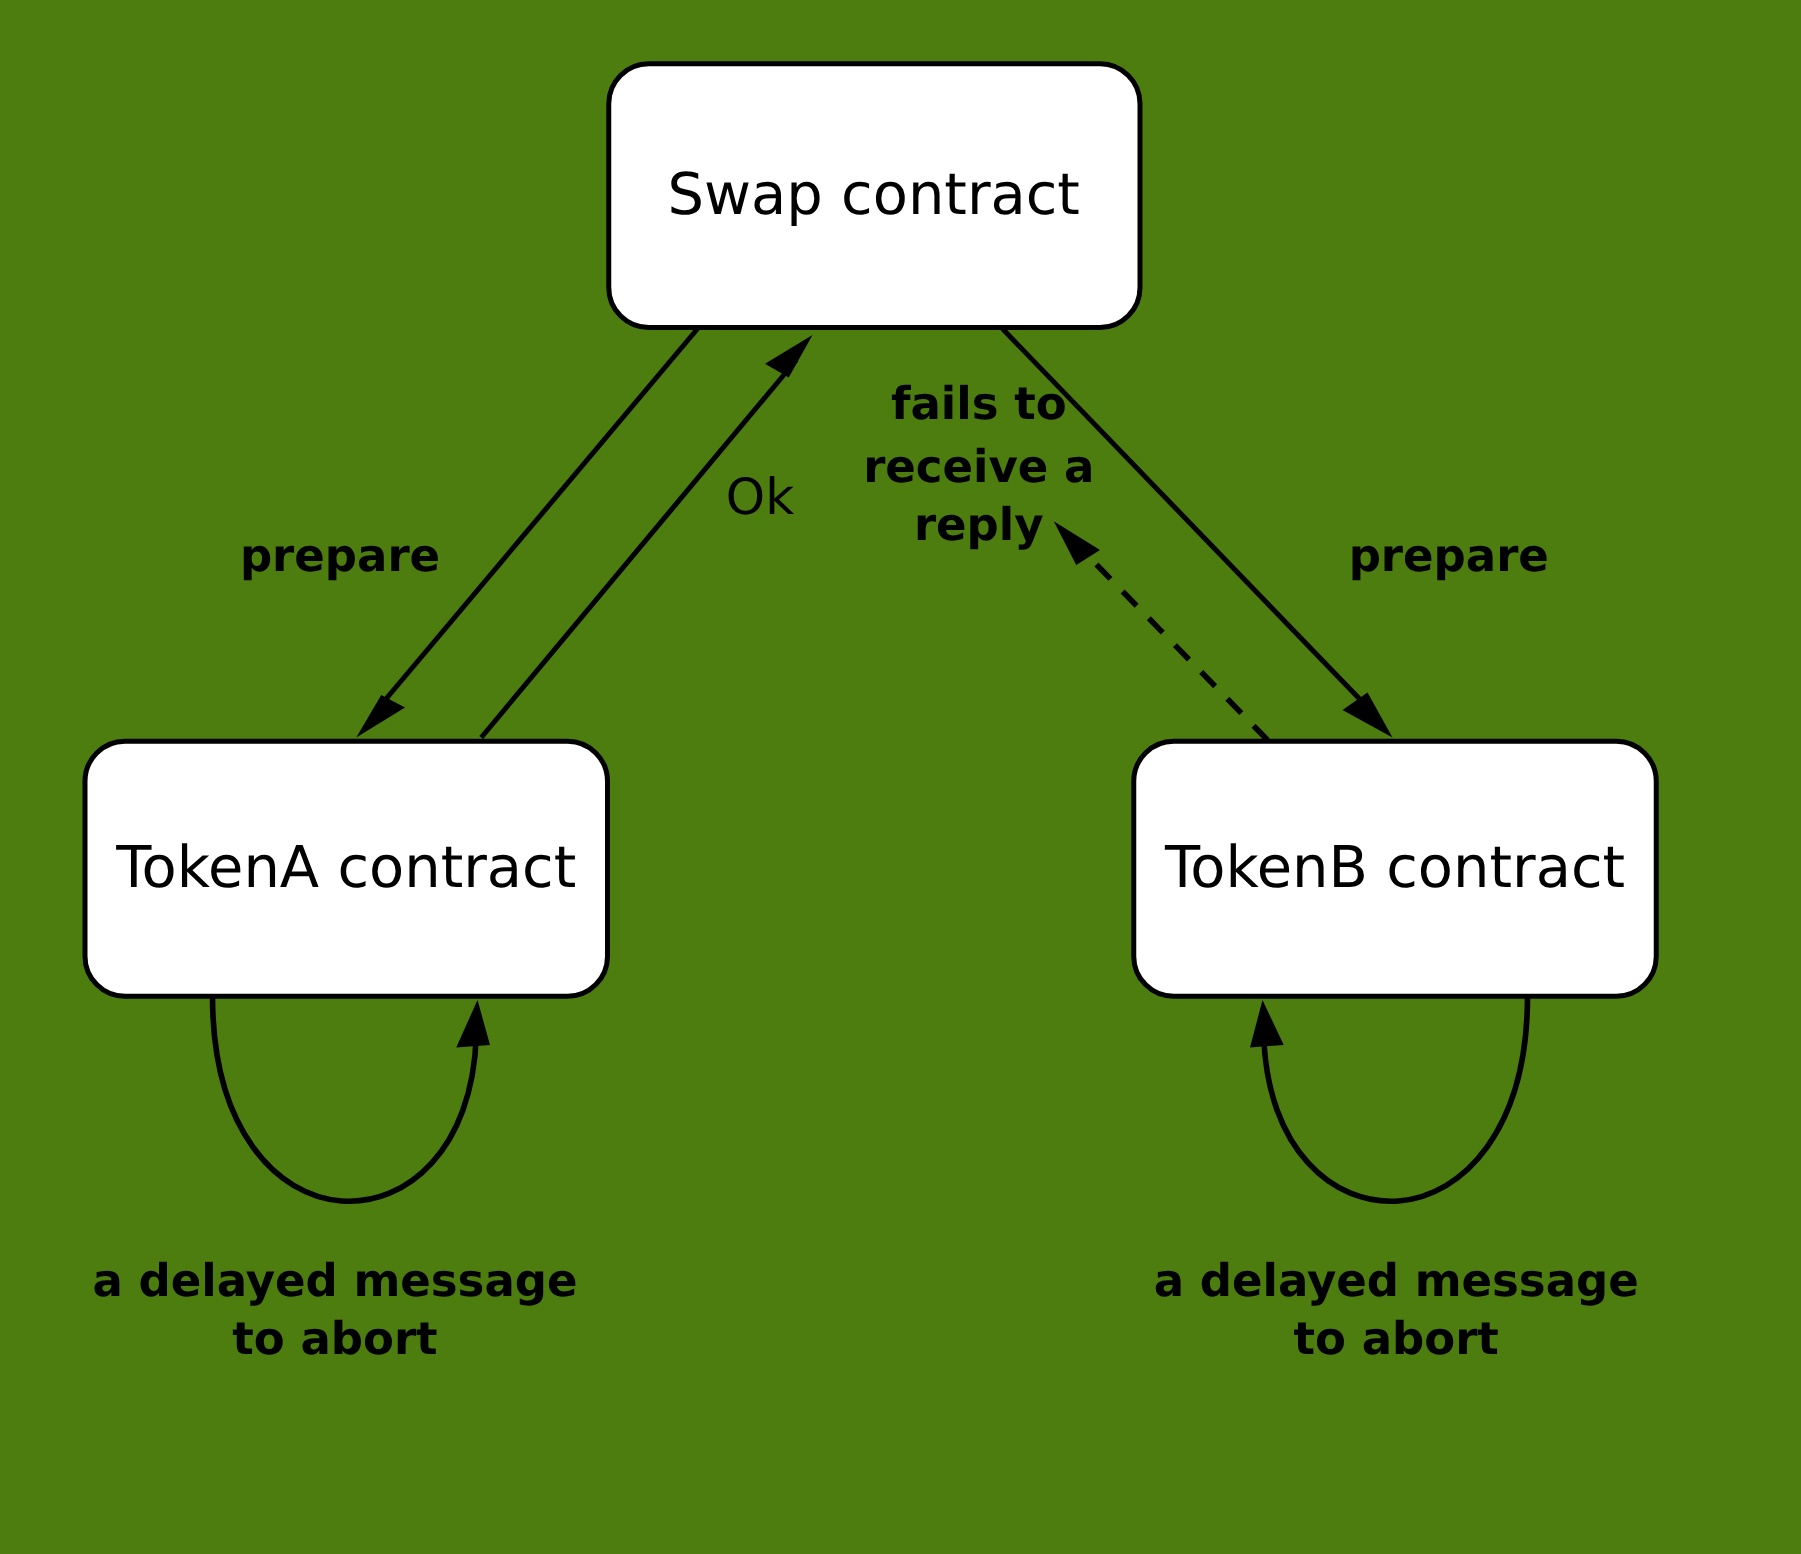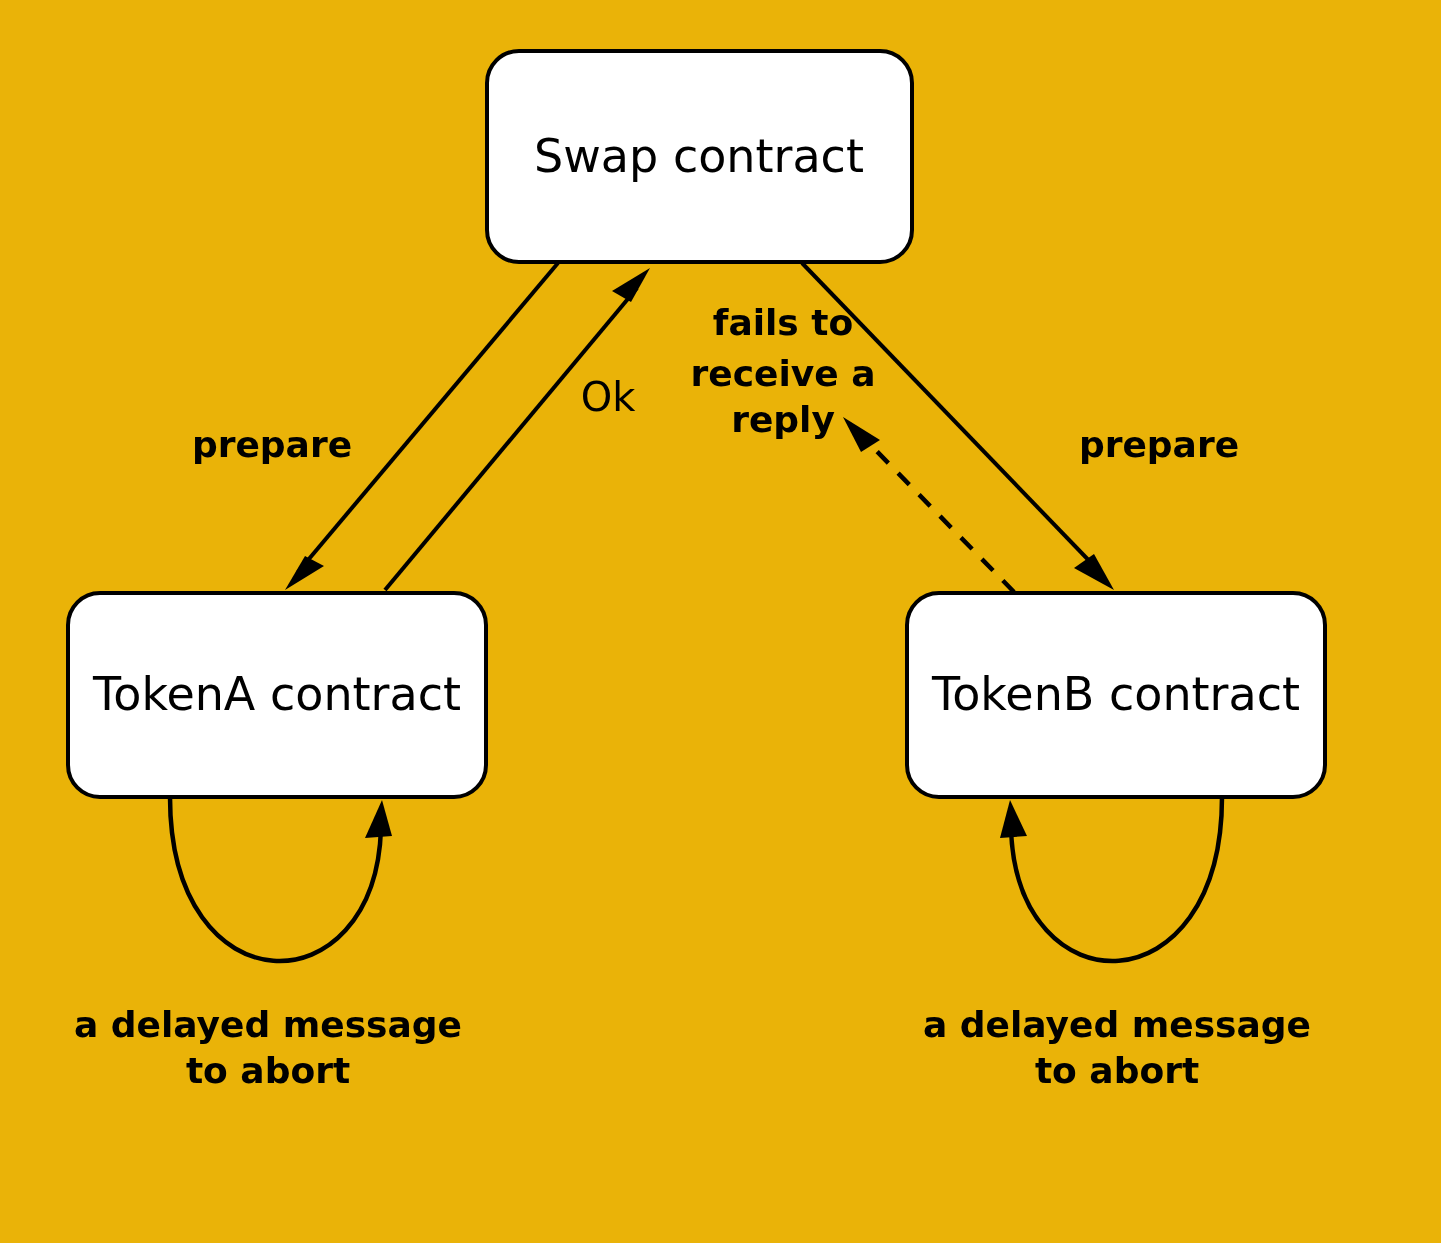--- a/index.html
+++ b/index.html
@@ -7,21 +7,21 @@
     padding: 0;
     background: #ffffff;
   }
   body {
     font-family: "DejaVu Sans", sans-serif;
   }
   #diagram-root {
     position: relative;
     width: 1441px;
     height: 1243px;
-    background: #eab308;
+    background: #4d7c0f;
     overflow: hidden;
   }
   svg#diagram-canvas {
     position: absolute;
     top: 0;
     left: 0;
     width: 1441px;
     height: 1243px;
   }
   .node-box {

